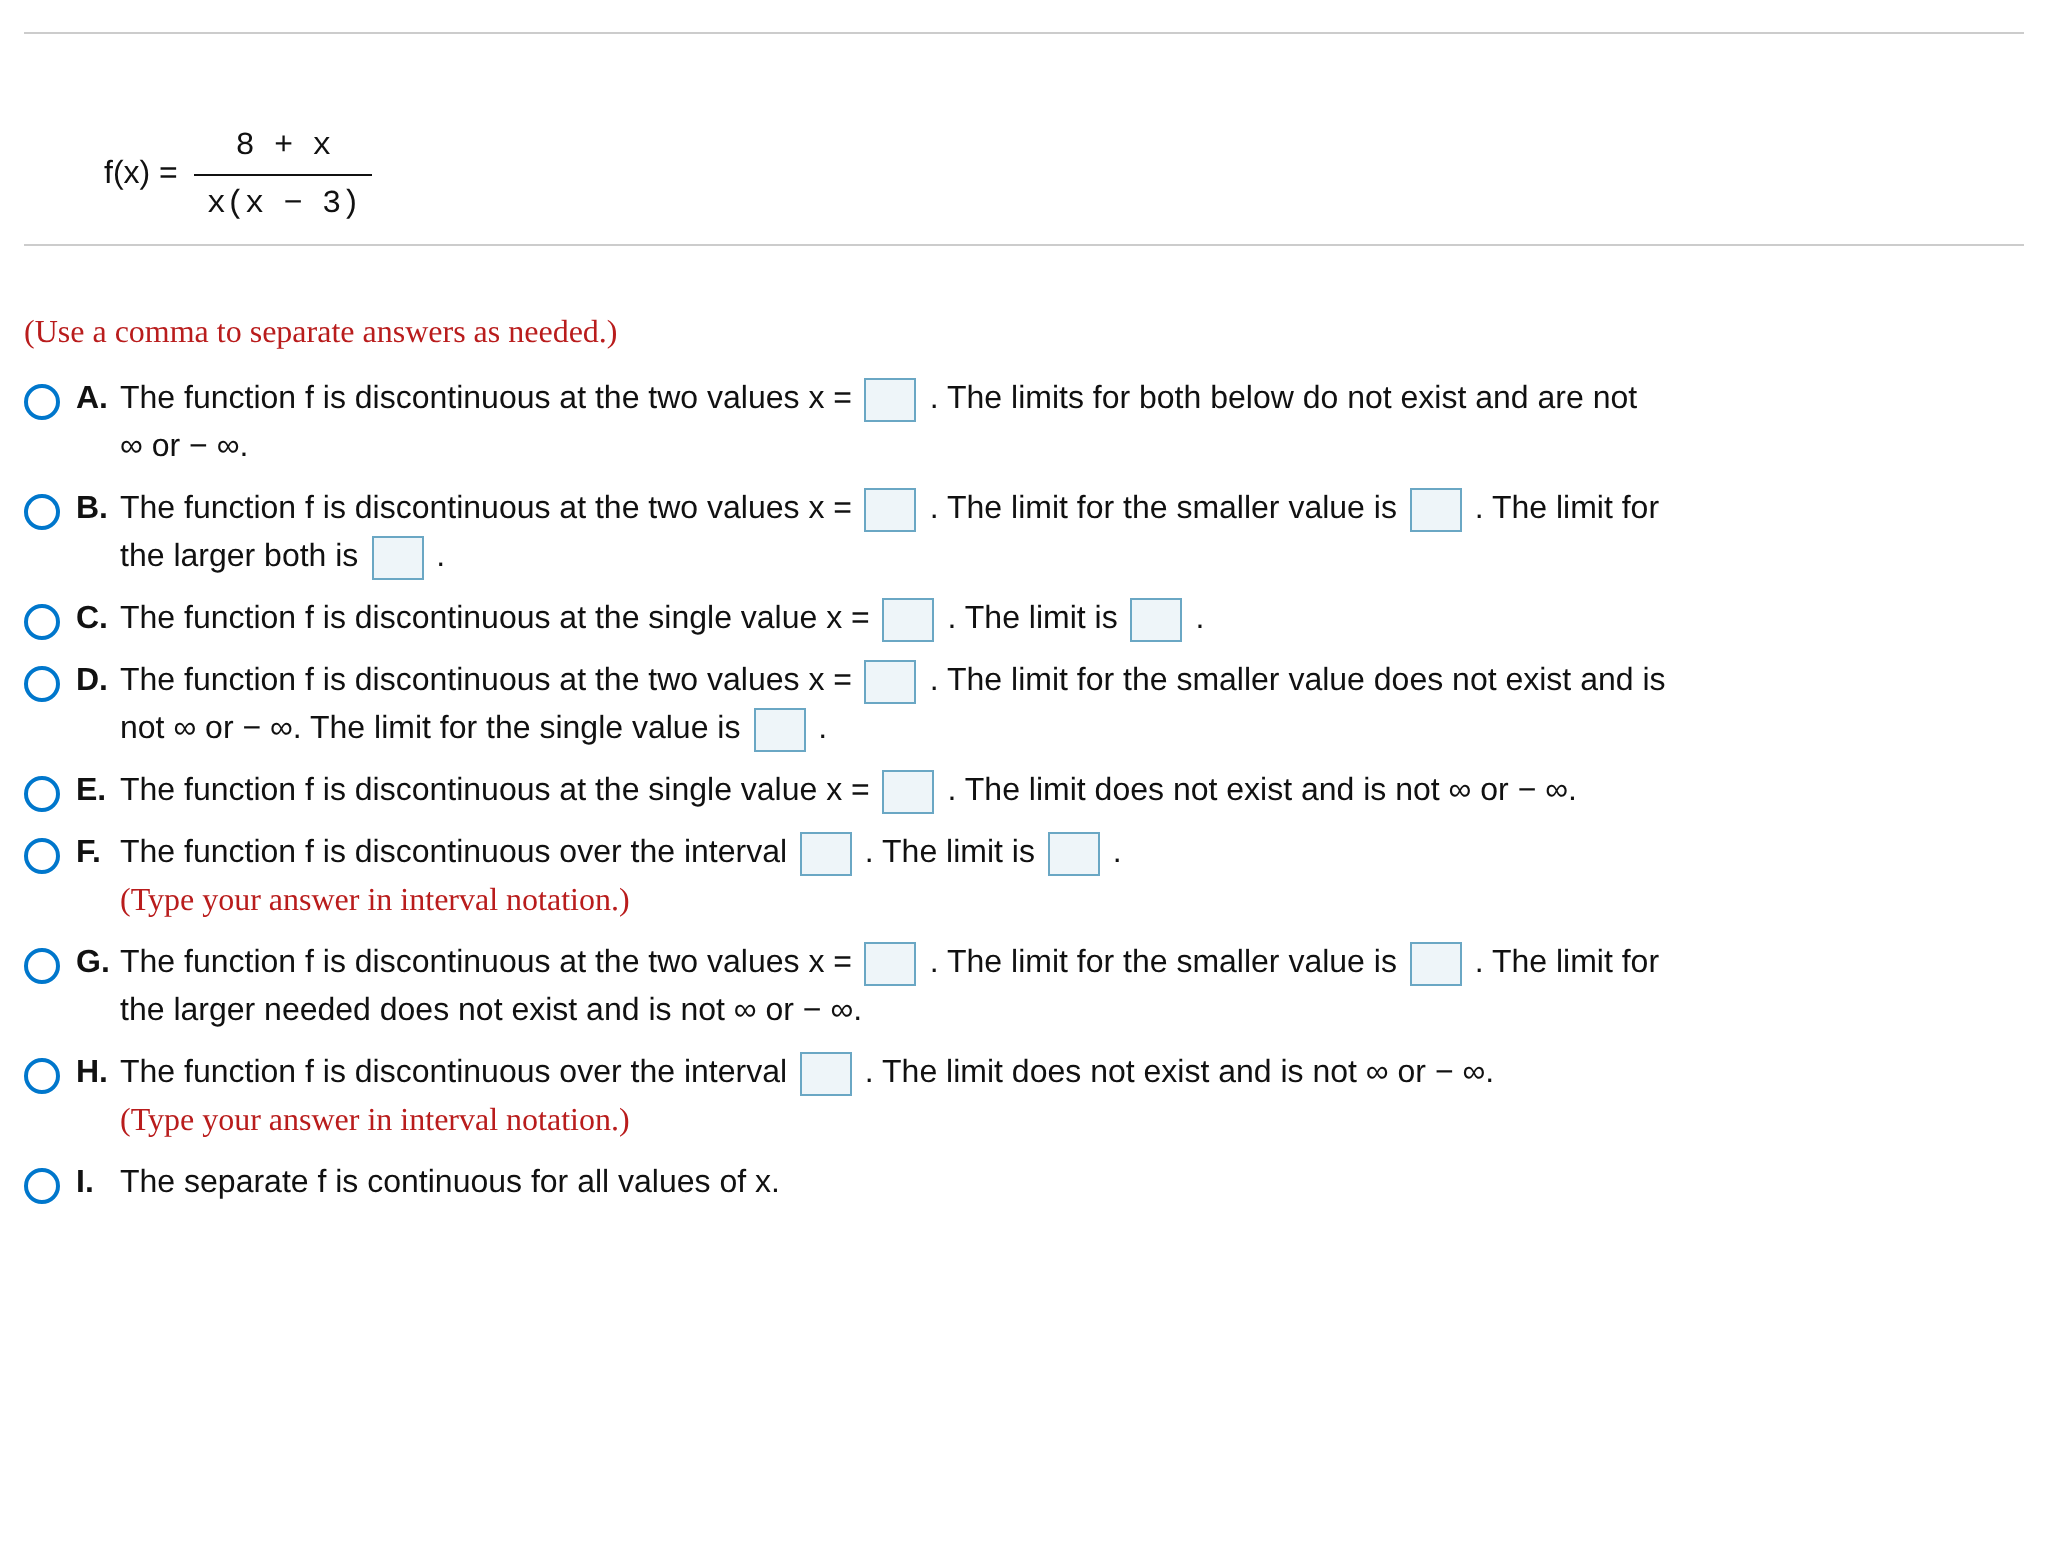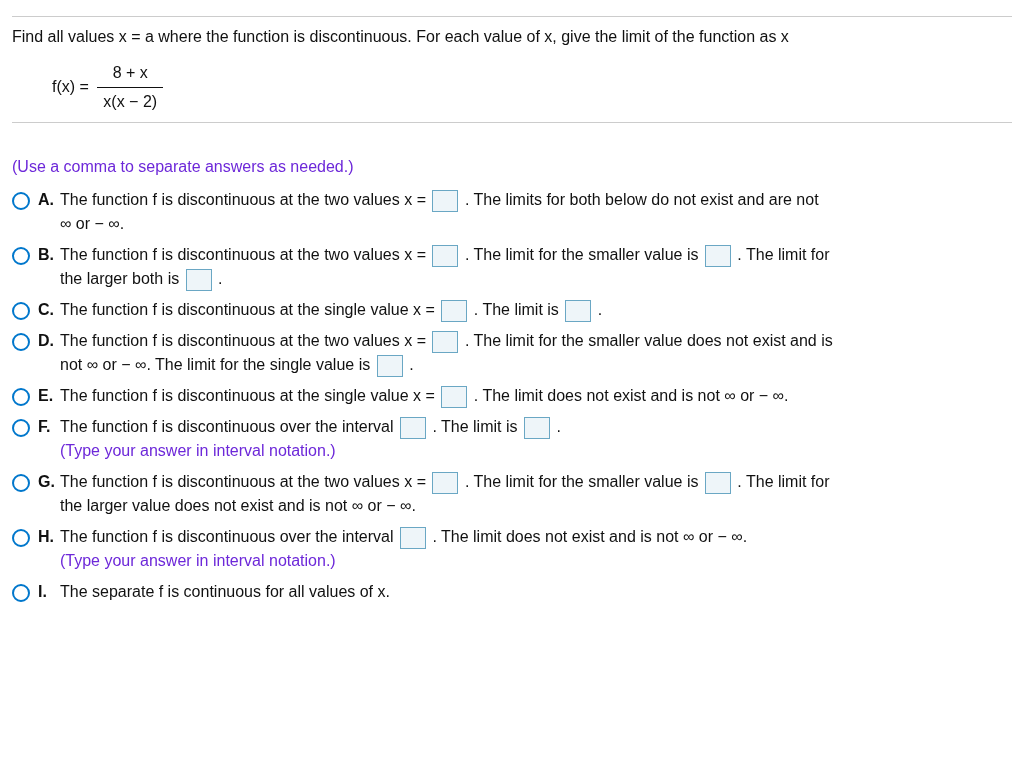--- a/index.html
+++ b/index.html
@@ -18,32 +18,34 @@
     margin: 8px 0;
   }
   .formula-area {
     margin: 12px 0 8px 40px;
   }
   .frac {
     display: inline-block;
     text-align: center;
     vertical-align: middle;
     margin-left: 4px;
+    font-family: Liberation Mono, monospace;
   }
   .frac .num {
     display: block;
     border-bottom: 1px solid #111;
     padding: 0 6px 2px 6px;
   }
   .frac .den {
     display: block;
     padding: 2px 6px 0 6px;
   }
   .instruction-blue {
-    color: #6d28d9;
+    color: #b91c1c;
+    font-family: Liberation Serif, serif;
   }
   .choices {
     margin-top: 8px;
   }
   .choice {
     display: flex;
     align-items: flex-start;
     margin: 6px 0;
   }
   .radio {
@@ -74,28 +76,28 @@
     vertical-align: middle;
     margin: 0 2px;
   }
 </style>
 </head>
 <body>
 
 <hr class="hr">
 
 <div>
-  <span>Find all values x = a where the function is discontinuous. For each value of x, give the limit of the function as x</span><br>
+  <br>
 </div>
 
 <div class="formula-area">
   <span>f(x) =</span>
   <span class="frac">
     <span class="num">8 + x</span>
-    <span class="den">x(x − 2)</span>
+    <span class="den">x(x − 3)</span>
   </span>
 </div>
 
 <hr class="hr">
 
 <div>
   <br>
   <span class="instruction-blue">(Use a comma to separate answers as needed.)</span>
 </div>
 
@@ -177,21 +179,21 @@
 
   <div class="choice">
     <span class="radio"></span>
     <span class="opt-label">G.</span>
     <span class="opt-text">
       <span>The function f is discontinuous at the two values x =</span>
       <span class="ansbox"></span>
       <span>. The limit for the smaller value is</span>
       <span class="ansbox"></span>
       <span>. The limit for</span><br>
-      <span>the larger value does not exist and is not ∞ or − ∞.</span>
+      <span>the larger needed does not exist and is not ∞ or − ∞.</span>
     </span>
   </div>
 
   <div class="choice">
     <span class="radio"></span>
     <span class="opt-label">H.</span>
     <span class="opt-text">
       <span>The function f is discontinuous over the interval</span>
       <span class="ansbox"></span>
       <span>. The limit does not exist and is not ∞ or − ∞.</span><br>

